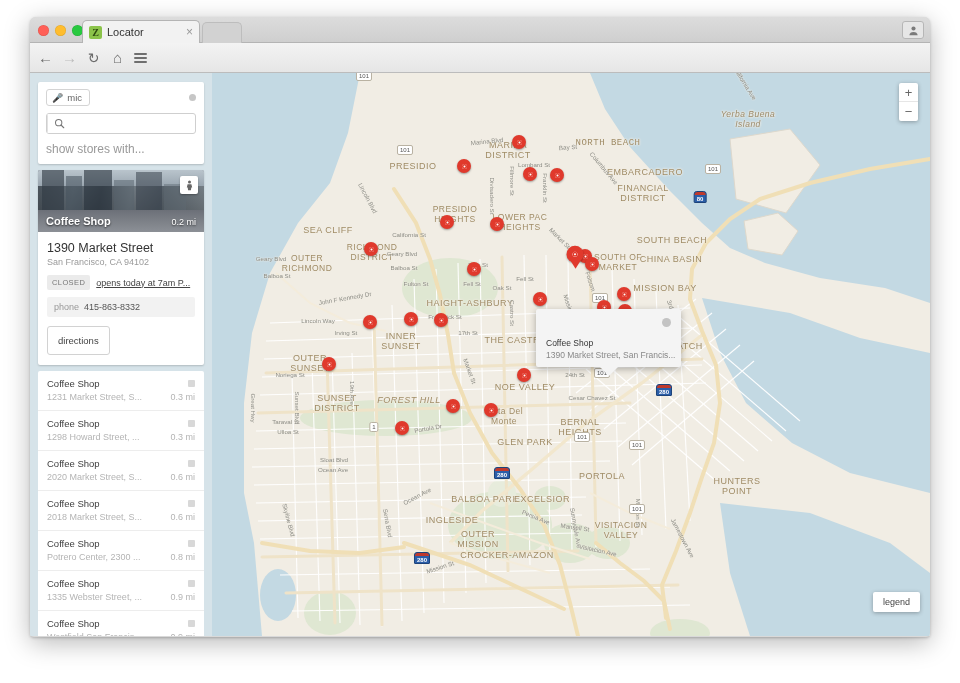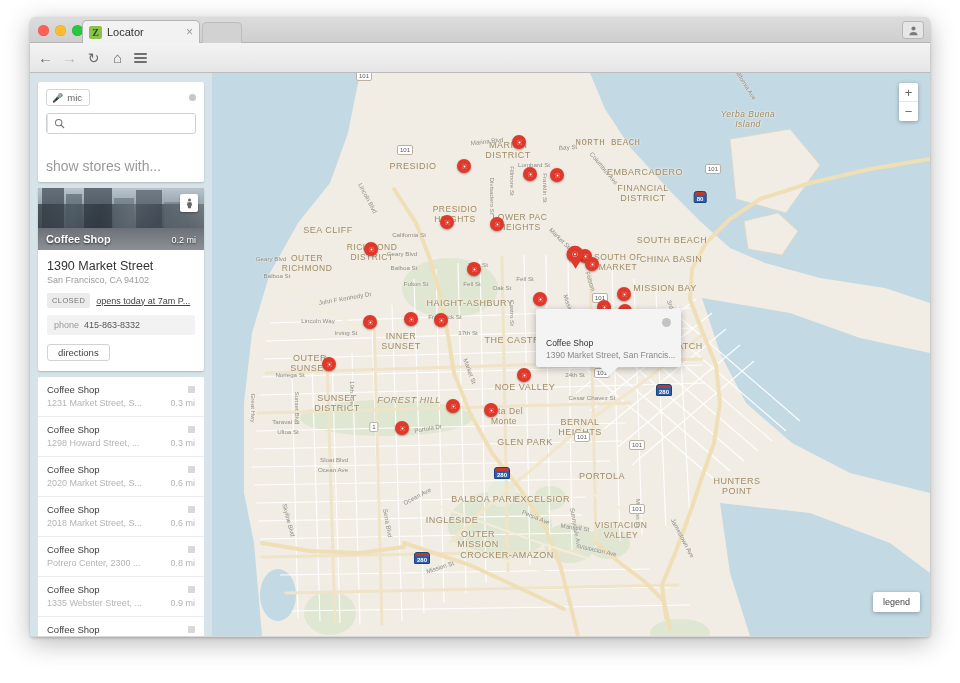--- a/index.html
+++ b/index.html
@@ -320,22 +320,22 @@
     font-family: "Liberation Sans", sans-serif;
     background: #fff;
   }
   .searchbtn {
     width: 24px;
     border-left: 1px solid #e2e2e2;
     display: flex; align-items: center; justify-content: center;
     background: #fff;
   }
   .filterlink {
-    margin-top: 24px;
-    font-size: 14px;
+    margin-top: 8px;
+    font-size: 12px;
     color: #999;
   }
 
   
   .feature { margin: 6px 8px 0 8px; overflow: hidden; }
   .photo {
     position: relative;
     height: 62px;
     background:
       linear-gradient(180deg, rgba(0,0,0,.12), rgba(0,0,0,.45)),
@@ -393,21 +393,21 @@
     font-size: 9px;
     color: #555;
     display: flex; gap: 5px;
   }
   .d-phone .k { color: #999; }
   .dir-btn {
     margin-top: 9px;
     display: inline-block;
     border: 1px solid #d2d2d2;
     border-radius: 3px;
-    padding: 2px 10px;
+    padding: 8px 10px;
     font-size: 9.5px;
     color: #444;
     background: #fff;
   }
 
   
   .storelist { margin: 6px 8px 0 8px; }
   .store {
     background: #fff;
     border-bottom: 1px solid #ededed;

